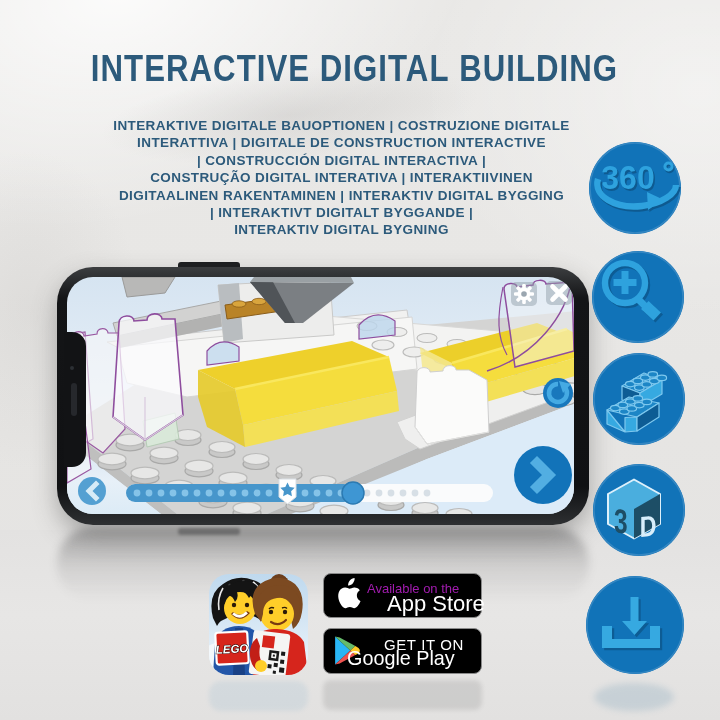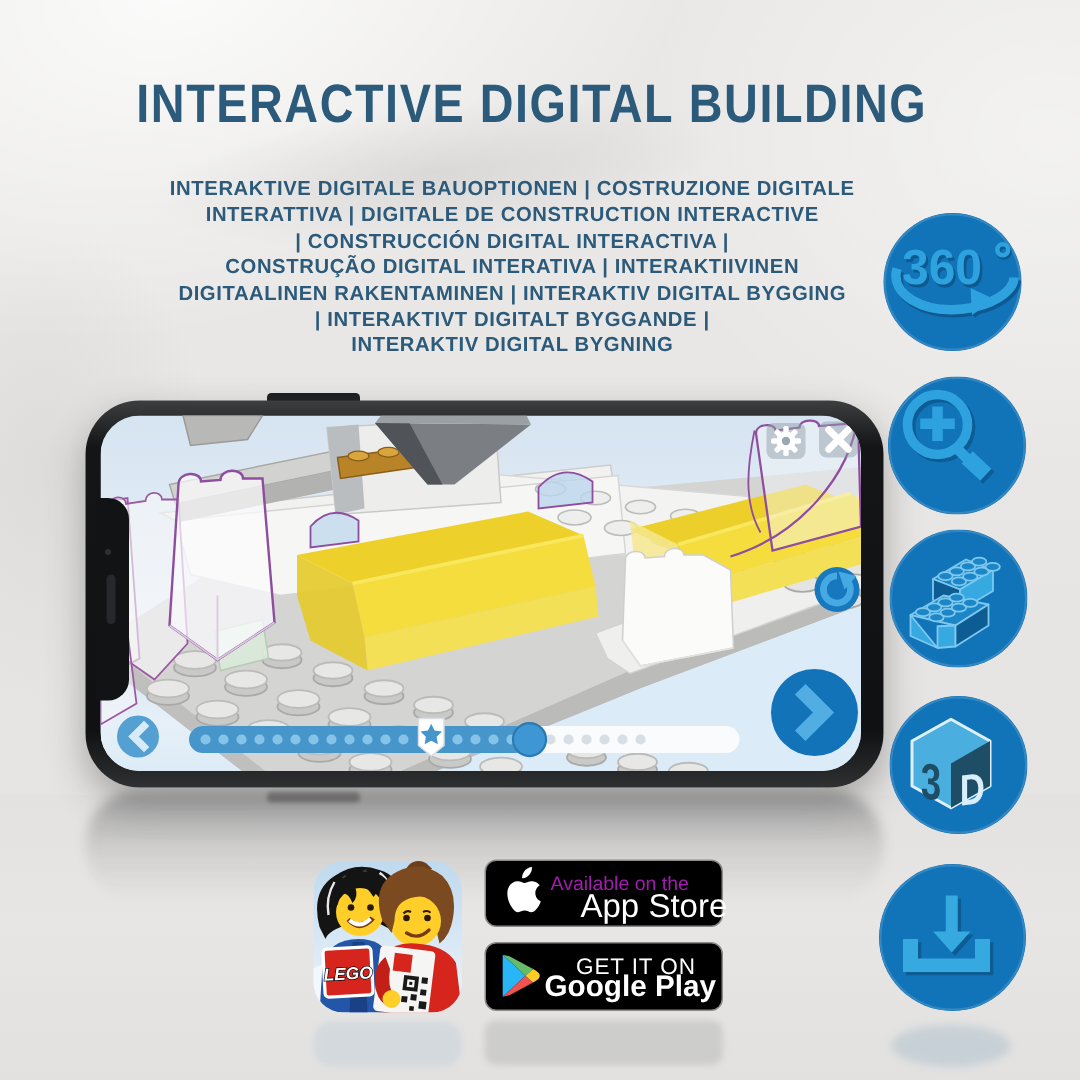--- a/index.html
+++ b/index.html
@@ -457,18 +457,18 @@
 <div class="abs" style="left:387px;top:591px;width:130px;font-size:22px;color:#fff;letter-spacing:0px;">App Store</div>
 
 <div class="abs" style="left:323px;top:628px;width:159px;height:46px;border-radius:8px;background:#000;border:1px solid #8a8a8a;box-sizing:border-box;"></div>
 <svg class="abs" style="left:334px;top:633px;" width="27" height="35" viewBox="0 0 24 27">
   <path d="M1,1 L14.5,13.5 L1,26 Z" fill="#29b6f6"></path>
   <path d="M1,1 L14.5,13.5 L19,9.5 L5,2 Z" fill="#66bb6a"></path>
   <path d="M1,26 L14.5,13.5 L19,17.5 L5,25 Z" fill="#ef5350"></path>
   <path d="M14.5,13.5 L19,9.5 Q23,11.5 23,13.5 Q23,15.5 19,17.5 Z" fill="#ffca28"></path>
 </svg>
 <div class="abs" style="left:384px;top:635.5px;width:120px;font-size:15px;letter-spacing:.6px;color:#fff;">GET IT ON</div>
-<div class="abs" style="left:363px;top:647px;width:130px;font-size:19.8px;color:#fff;font-weight:bold;">Google Play</div>
+<div class="abs" style="left:347px;top:647px;width:130px;font-size:19.8px;color:#fff;">Google Play</div>
 
 <div class="abs" style="left:323px;top:680px;width:159px;height:30px;border-radius:8px;background:#3a3a3a;opacity:.12;filter:blur(2px);"></div>
 <div class="abs" style="left:209px;top:681px;width:99px;height:30px;border-radius:12px;background:#8fb4cd;opacity:.18;filter:blur(2px);"></div>
 
 <div class="abs" style="left:594px;top:683px;width:80px;height:28px;border-radius:50%;background:#5b8cab;opacity:.2;filter:blur(3px);"></div>
 
 </body></html>

